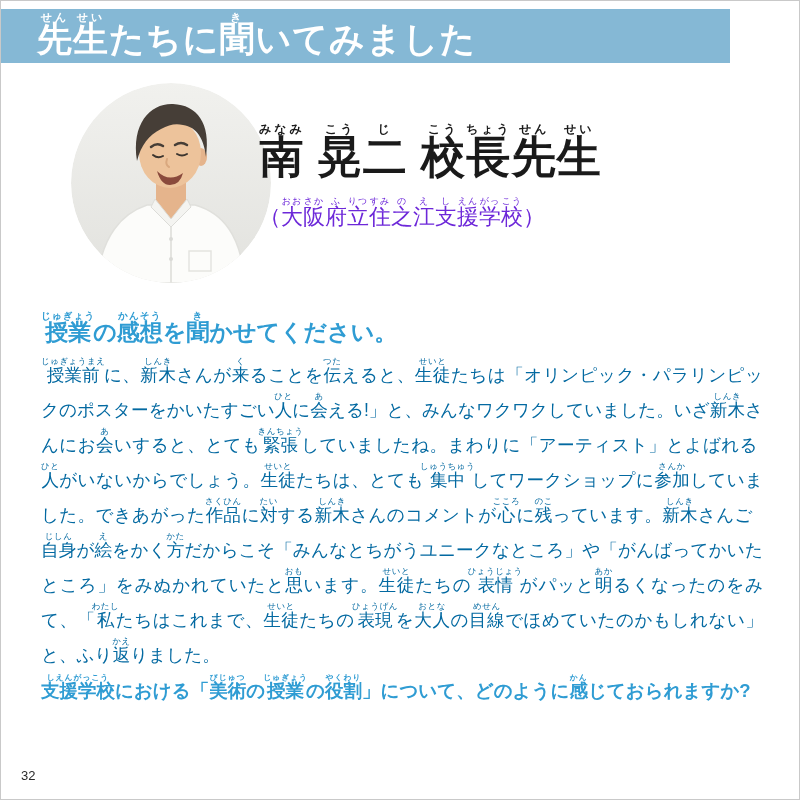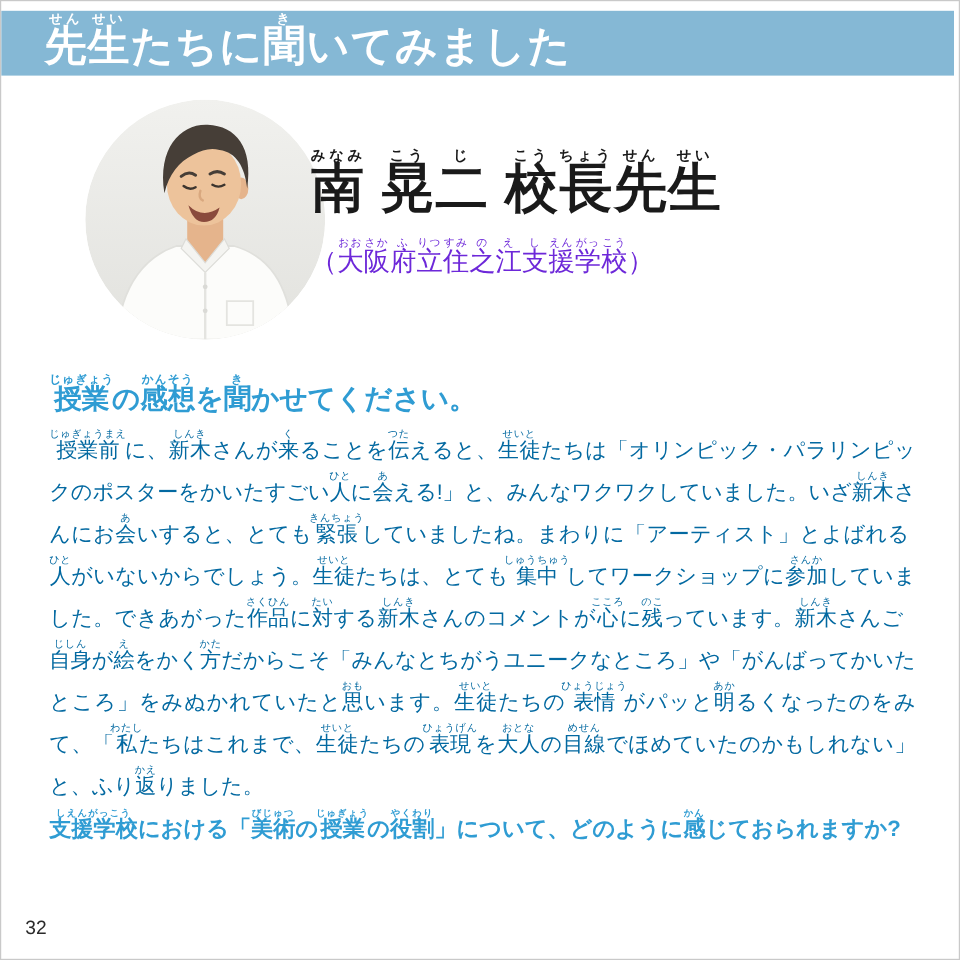--- a/index.html
+++ b/index.html
@@ -12,21 +12,21 @@
     overflow:hidden;
     font-family:"Liberation Sans","DejaVu Sans",sans-serif;
     color:#1E1E1E;
   }
   ruby { ruby-align:center; }
   rt { font-size:0.42em; letter-spacing:1px; font-weight:inherit; }
 
   
   .header-band {
     position:absolute; top:8px; left:0;
-    width:794px; height:54px;
+    width:729px; height:54px;
     background:#85B8D5;
     display:flex; align-items:flex-end;
     padding:0 0 5px 36px;
     box-sizing:border-box;
   }
   .header-title {
     margin:0; color:#FFFFFF;
     font-size:35px; font-weight:bold;
     line-height:1.05; letter-spacing:1px;
   }
@@ -59,21 +59,21 @@
   .question.q2 { font-size:18.5px; }
   .answer {
     margin:2px 0 0 0; font-size:17.6px; color:#0369a1;
     line-height:35px; text-align:justify; text-justify:inter-ideograph;
   }
   .answer rt { font-size:8.5px; letter-spacing:0.5px; }
 
   
   .page-number {
     position:absolute; left:20px; bottom:16px;
-    font-size:16px; color:#2A2A2A;text-align:center;
+    font-size:13px; color:#2A2A2A;text-align:center;
   }
 </style>
 </head>
 <body>
 
 <div class="page">
 
   <div class="header-band">
     <h1 class="header-title"><ruby>先<rt>せん</rt></ruby><ruby>生<rt>せい</rt></ruby>たちに<ruby>聞<rt>き</rt></ruby>いてみました</h1>
   </div>

